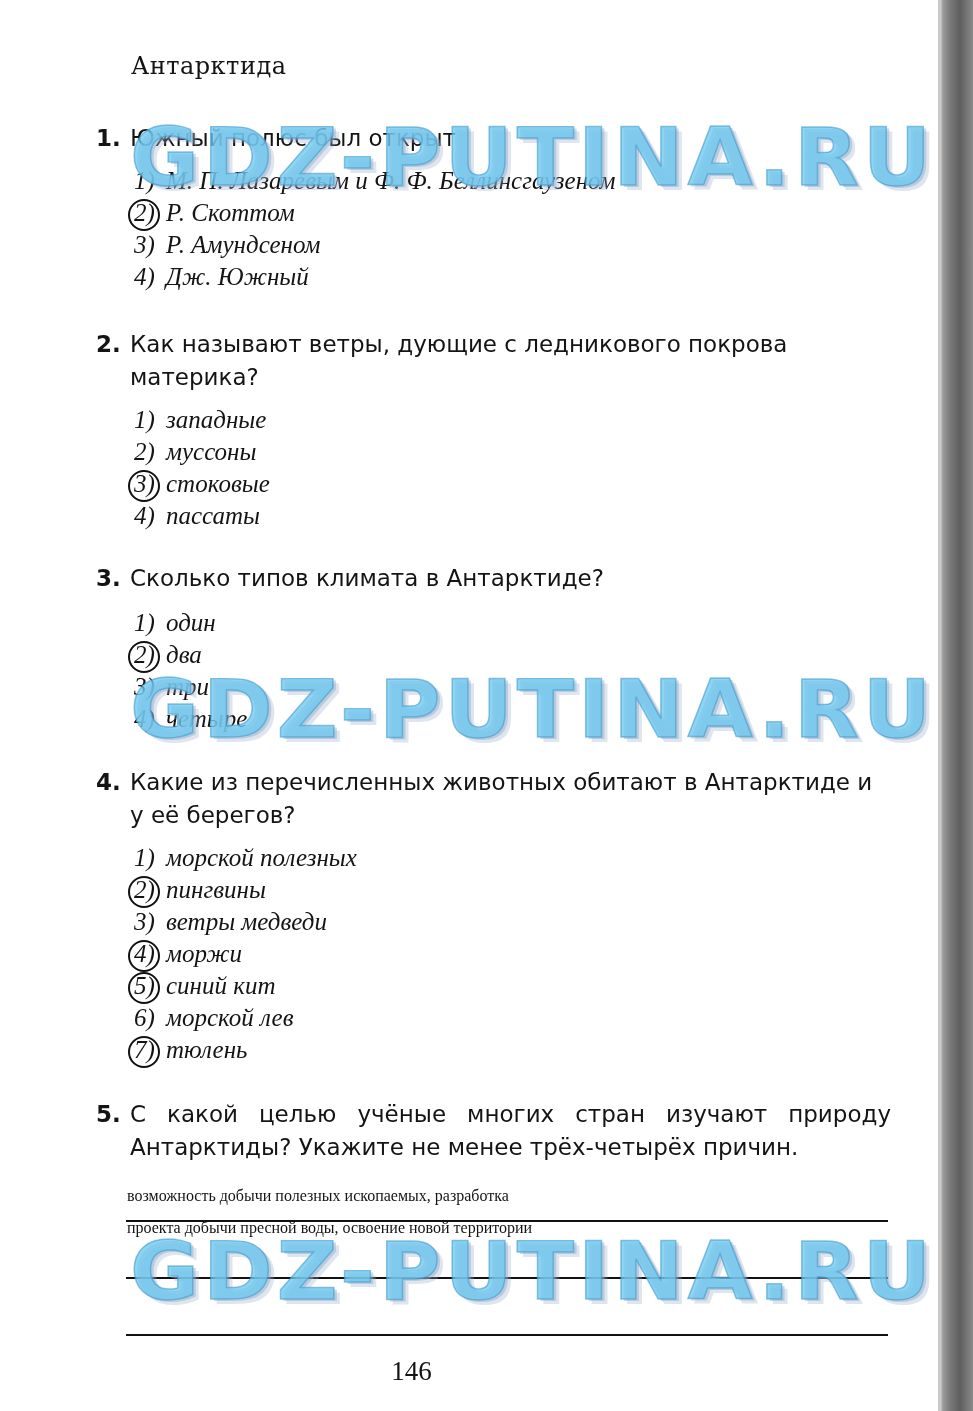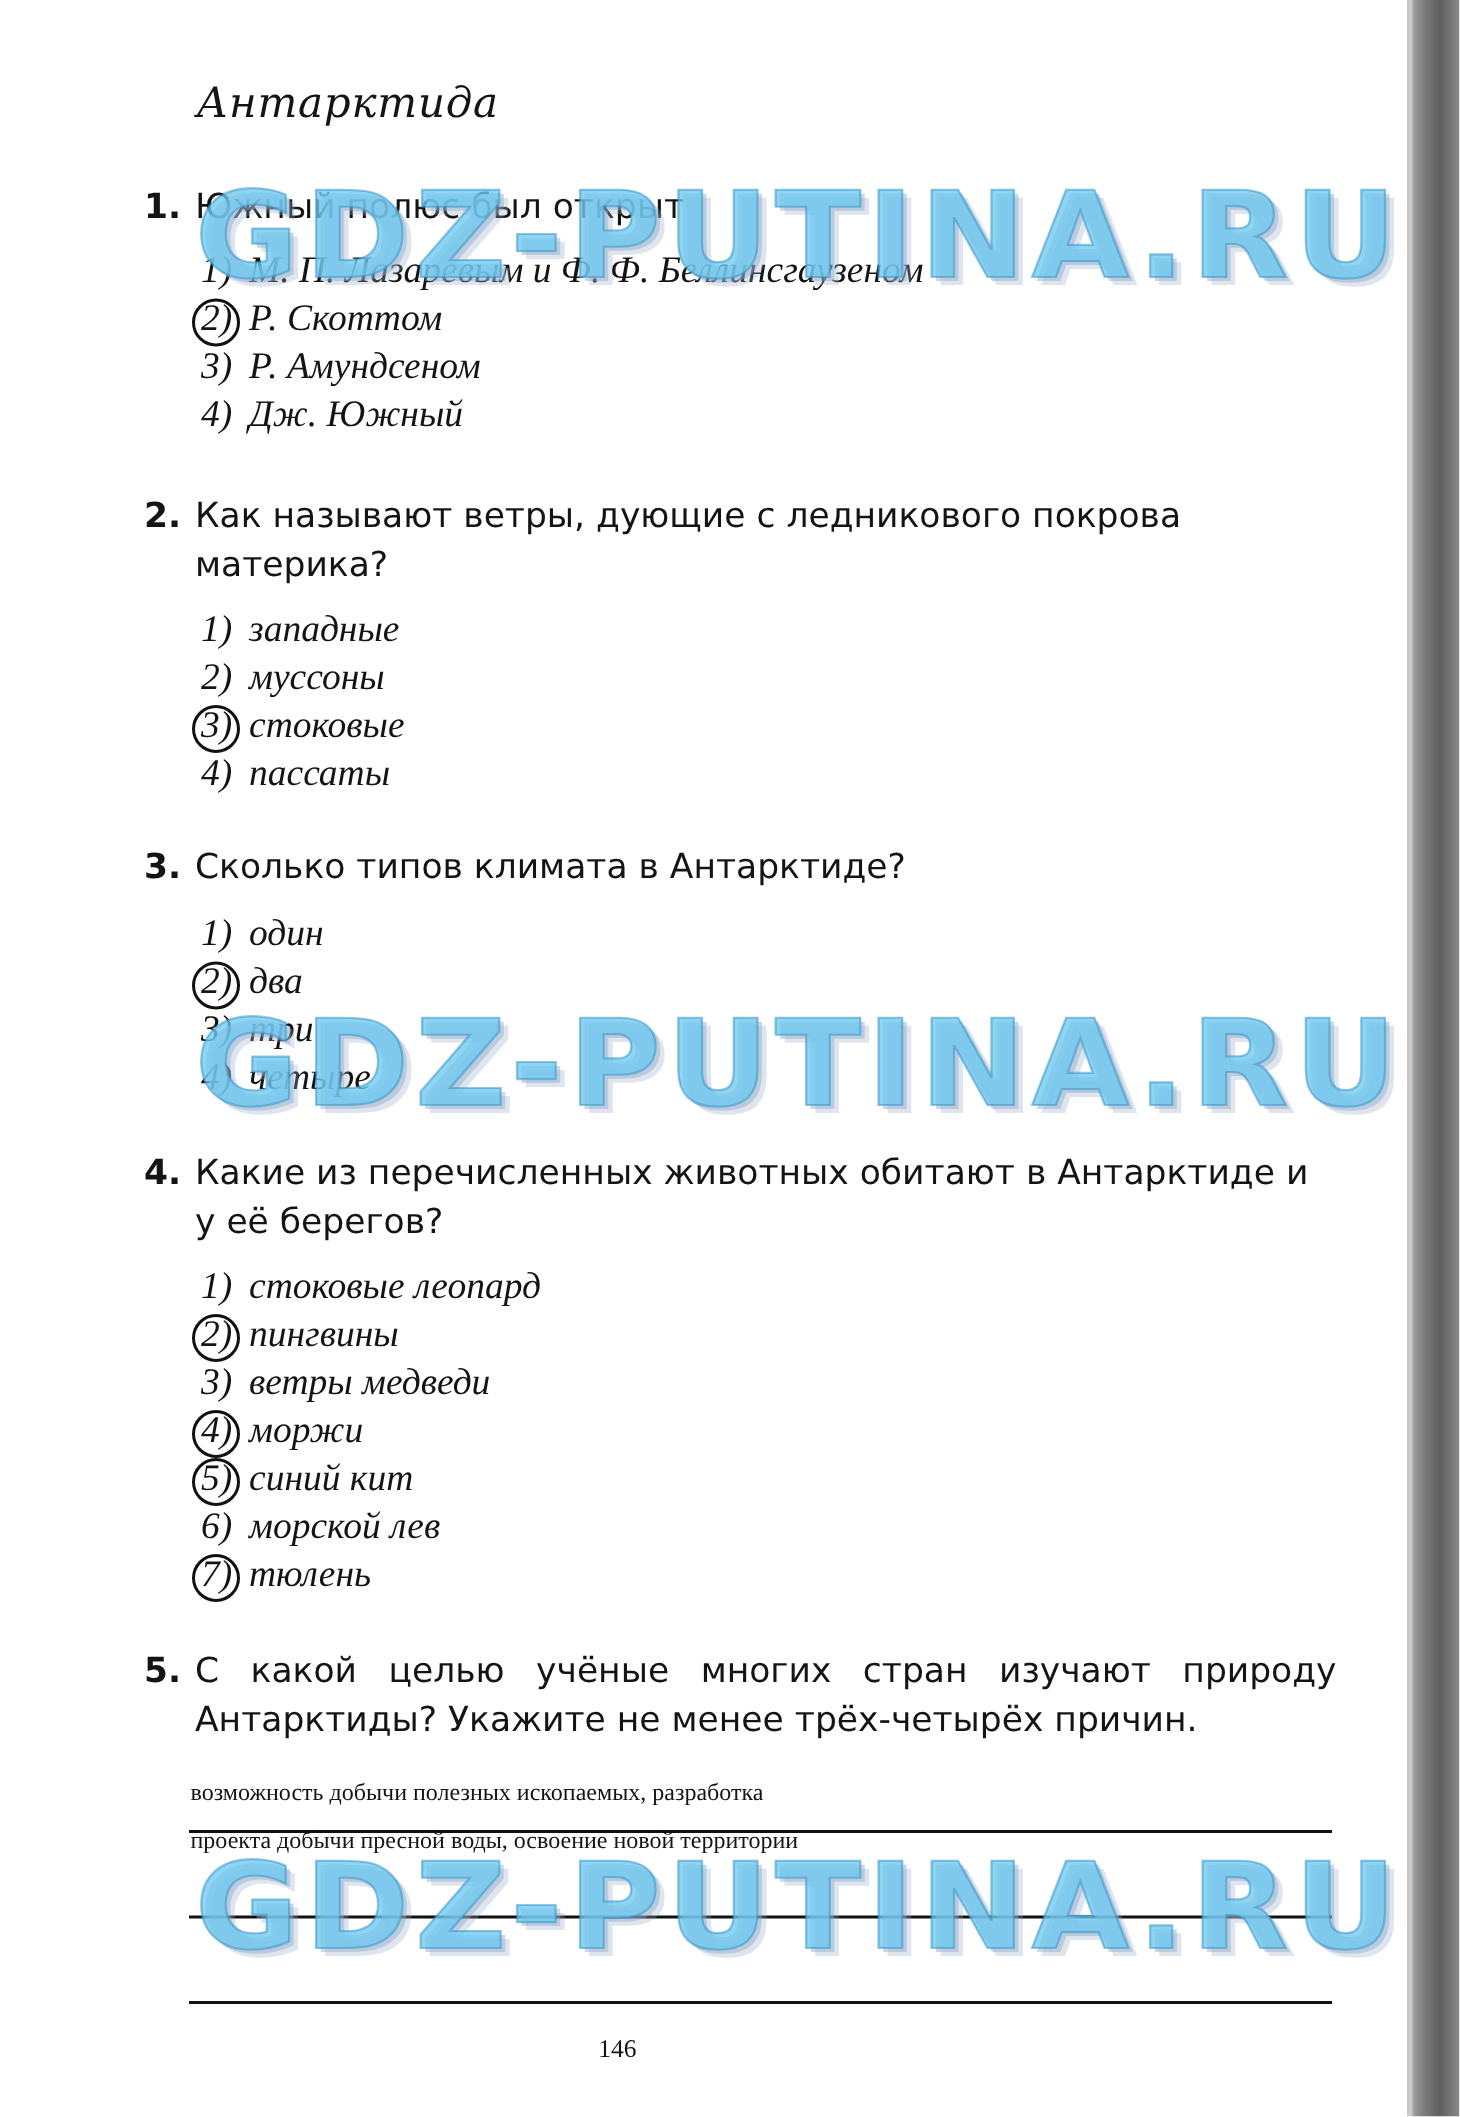--- a/index.html
+++ b/index.html
@@ -8,21 +8,21 @@
     background: #ffffff; color: #141414;
   }
   .page { position: absolute; left: 0; top: 0; width: 973px; height: 1411px; }
   .binding {
     position: absolute; top: 0; right: 0; width: 33px; height: 1411px;
     background: linear-gradient(90deg, #d8d8d8 0px, #9a9a9a 3px, #7a7a7a 10px, #5e5e5e 20px, #8a8a8a 33px);
   }
   .binding-edge { position:absolute; top:0; right:33px; width:2px; height:1411px; background:#c9c9c9; }
   .title {
     position: absolute; left: 131px; top: 52px;
-    font-family: "DejaVu Serif", serif; font-style: italic; font-size: 28px; letter-spacing: 0.5px;
+    font-family: "DejaVu Serif", serif; font-size: 24px; letter-spacing: 0.5px;
   }
   .q { position: absolute; left: 96px; width: 795px; }
   .q-head { display: flex; font-family: "DejaVu Sans", sans-serif; font-size: 23px; line-height: 33px; }
   .q-num { width: 34px; flex: 0 0 34px; font-weight: bold; }
   .q-text { flex: 1; }
   .q5 .q-text { text-align: justify; text-align-last: left; }
   .opts { margin-left: 38px; margin-top: 8px; font-style: italic; }
   .opt {
     font-family: "Liberation Serif", serif; font-size: 25px; line-height: 32px;
     position: relative; height: 32px; white-space: nowrap;
@@ -31,21 +31,21 @@
   .opt.sel .n::before {
     content: ""; position: absolute; left: -6px; top: 2px; width: 28px; height: 28px;
     border: 2.5px solid #111; border-radius: 50%;
   }
   .answer-line { position: absolute; left: 126px; width: 762px; height: 2px; background: #111; }
   .answer-text {
     position: absolute; left: 127px; font-family: "Liberation Serif", serif; font-size: 16px; white-space: nowrap;
   }
   .page-number {
     position: absolute; left: 0; width: 823px; top: 1356px; text-align: center;
-    font-family: "Liberation Serif", serif; font-size: 17px;
+    font-family: "Liberation Serif", serif; font-size: 27px;
   }
   .watermark {
     position: absolute; left: 130px; font-family: "DejaVu Sans", sans-serif; font-weight: bold;
     font-size: 84px; letter-spacing: 4px; color: rgba(110, 200, 240, 0.78);
     text-shadow: 3px 3px 0 rgba(140,170,200,0.45), 6px 6px 0 rgba(150,170,200,0.3);
     -webkit-text-stroke: 1.5px rgba(60,150,200,0.55);
     white-space: nowrap; pointer-events: none; transform: scaleY(0.95);
   }
 </style>
 </head>
@@ -95,21 +95,21 @@
       <div class="opt"><span class="n">4)</span><span>четыре</span></div>
     </div>
   </div>
 
   <div class="q" style="top:766px;">
     <div class="q-head">
       <span class="q-num">4.</span>
       <span class="q-text">Какие из перечисленных животных обитают в Антарктиде и у её берегов?</span>
     </div>
     <div class="opts" style="margin-top:10px;">
-      <div class="opt"><span class="n">1)</span><span>стоковые леопард</span></div>
+      <div class="opt"><span class="n">1)</span><span>морской полезных</span></div>
       <div class="opt sel"><span class="n">2)</span><span>пингвины</span></div>
       <div class="opt"><span class="n">3)</span><span>ветры медведи</span></div>
       <div class="opt sel"><span class="n">4)</span><span>моржи</span></div>
       <div class="opt sel"><span class="n">5)</span><span>синий кит</span></div>
       <div class="opt"><span class="n">6)</span><span>морской лев</span></div>
       <div class="opt sel"><span class="n">7)</span><span>тюлень</span></div>
     </div>
   </div>
 
   <div class="q q5" style="top:1098px;">

